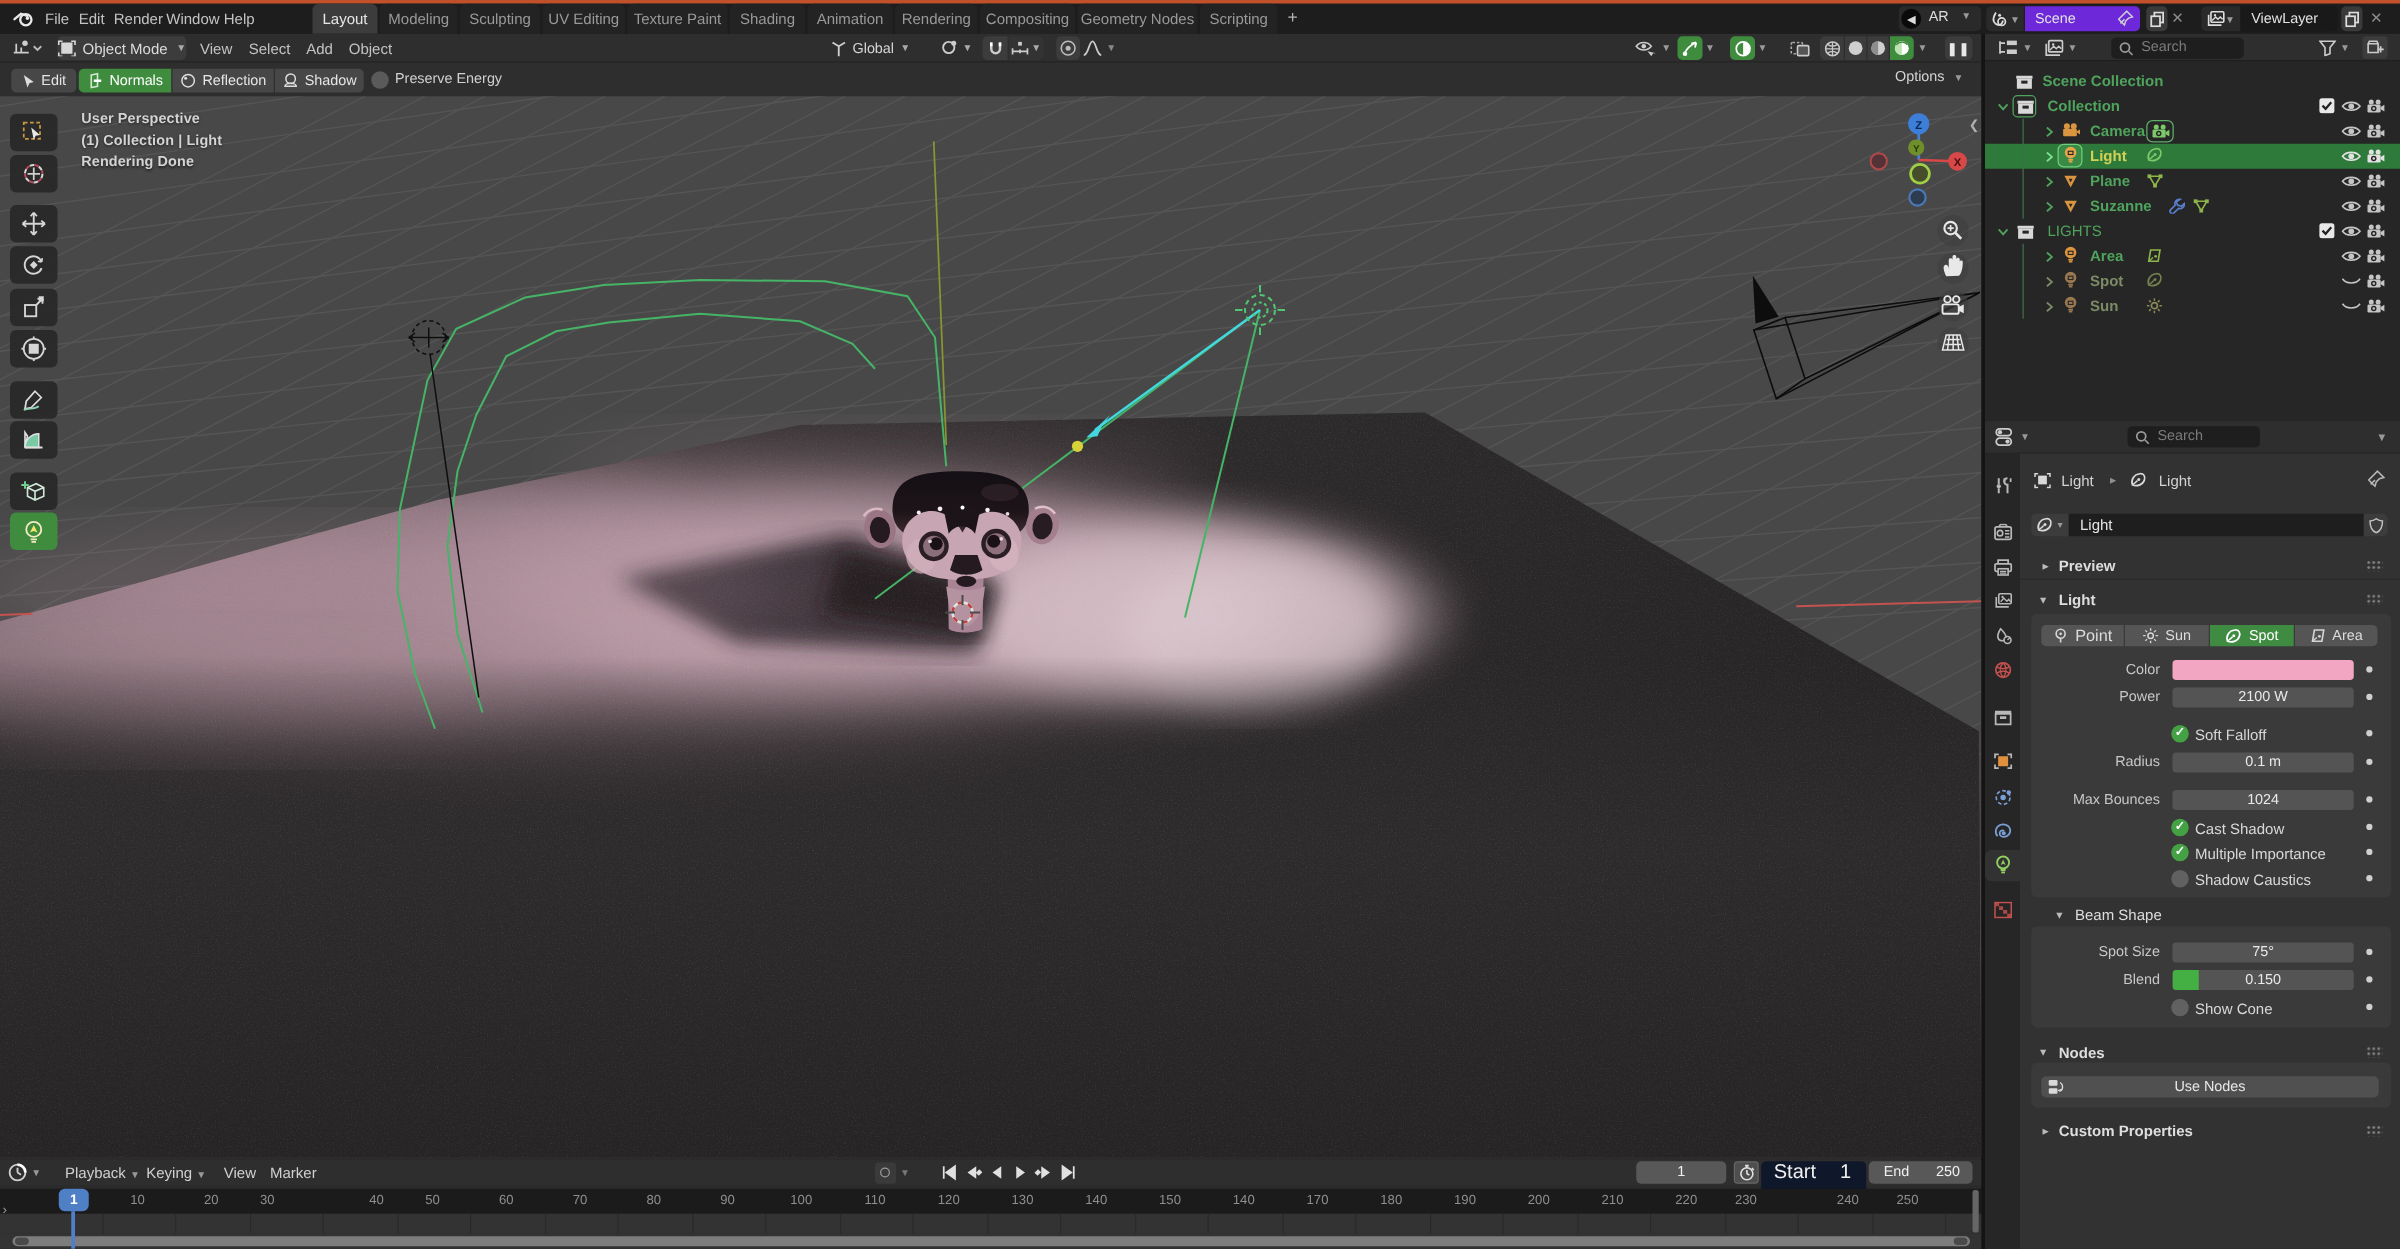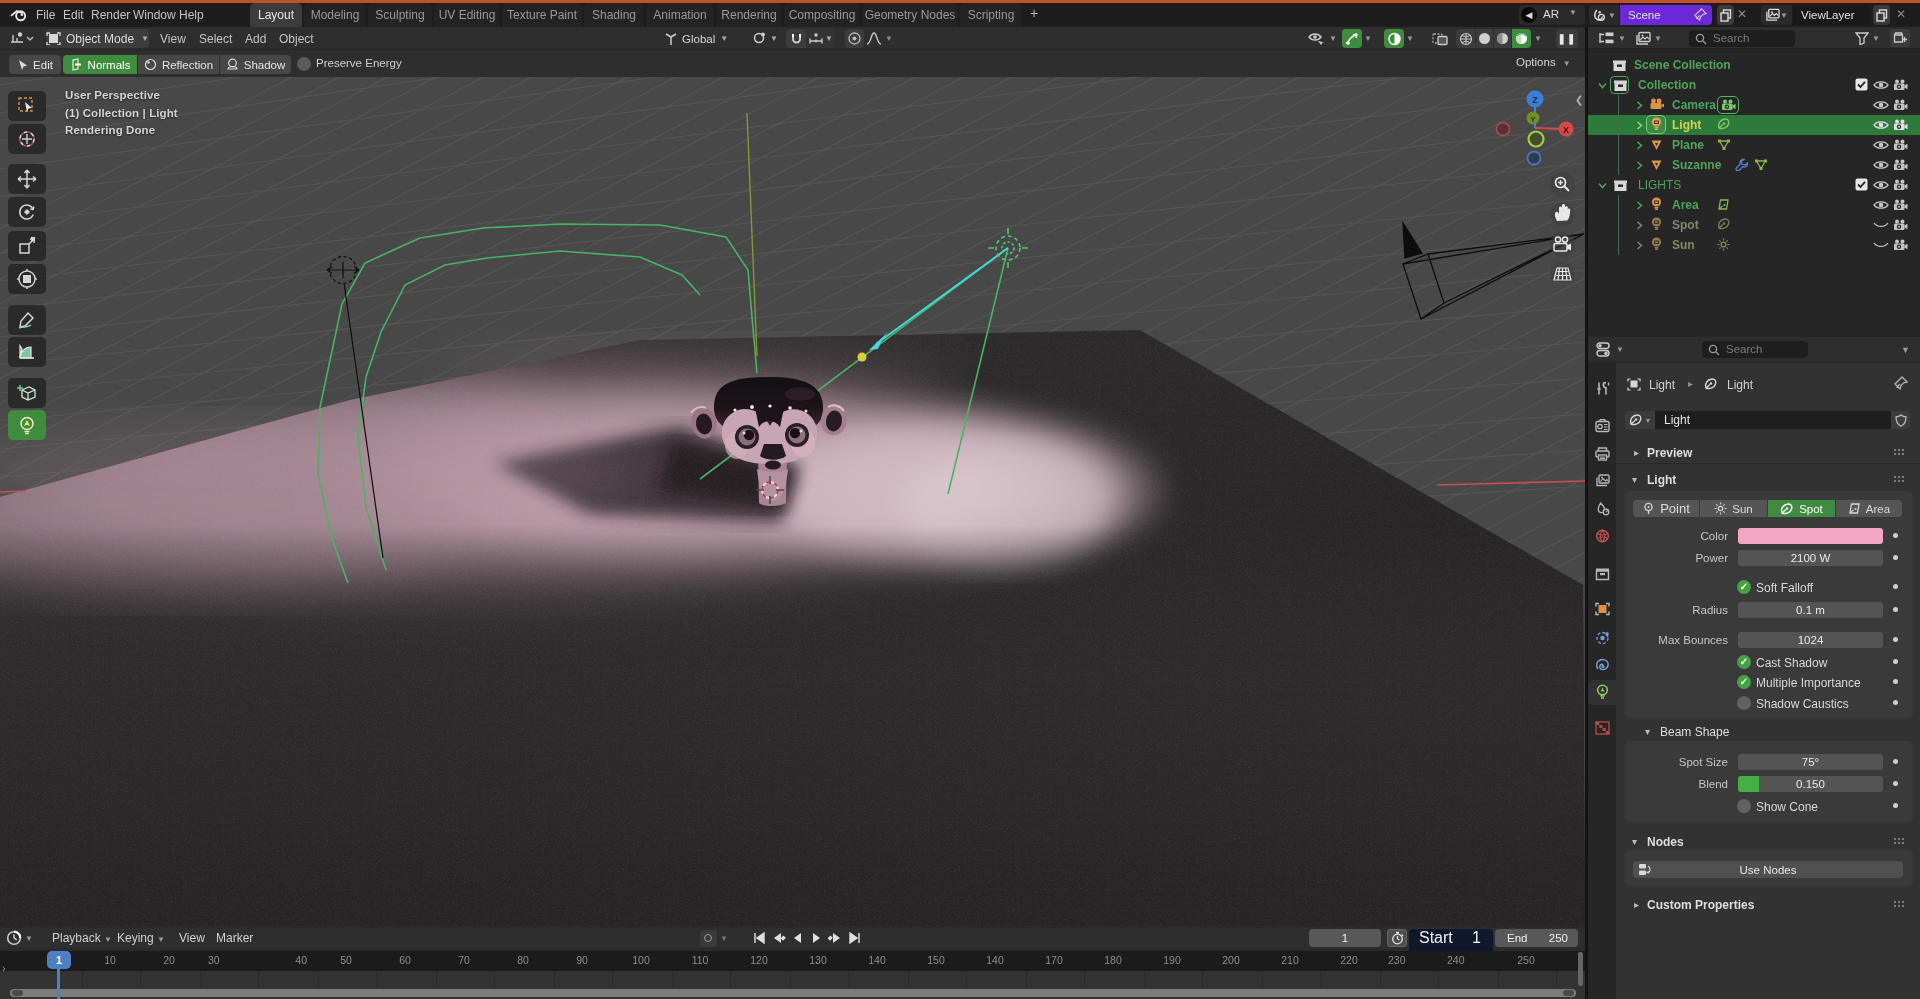--- a/index.html
+++ b/index.html
@@ -1294,21 +1294,21 @@
 <div class="abs" style="left:857.0px;top:3px;width:40px;text-align:center">140</div>
 <div class="abs" style="left:916.0px;top:3px;width:40px;text-align:center">150</div>
 <div class="abs" style="left:975.0px;top:3px;width:40px;text-align:center">140</div>
 <div class="abs" style="left:1034.0px;top:3px;width:40px;text-align:center">170</div>
 <div class="abs" style="left:1093.0px;top:3px;width:40px;text-align:center">180</div>
 <div class="abs" style="left:1152.0px;top:3px;width:40px;text-align:center">190</div>
 <div class="abs" style="left:1211.0px;top:3px;width:40px;text-align:center">200</div>
 <div class="abs" style="left:1270.0px;top:3px;width:40px;text-align:center">210</div>
 <div class="abs" style="left:1329.0px;top:3px;width:40px;text-align:center">220</div>
 <div class="abs" style="left:1388.0px;top:3px;width:40px;text-align:left">230</div>
-<div class="abs" style="left:1447.0px;top:3px;width:40px;text-align:left">240</div>
+<div class="abs" style="left:1447.0px;top:3px;width:40px;text-align:right">240</div>
 <div class="abs" style="left:1506.0px;top:3px;width:40px;text-align:center">250</div>
   </div>
   <div class="tlbody">
         <div class="abs" style="left:82px;top:0;width:1px;height:16px;background:#2a2a2a"></div>
 <div class="abs" style="left:140px;top:0;width:1px;height:16px;background:#2a2a2a"></div>
 <div class="abs" style="left:200px;top:0;width:1px;height:16px;background:#2a2a2a"></div>
 <div class="abs" style="left:258px;top:0;width:1px;height:16px;background:#2a2a2a"></div>
 <div class="abs" style="left:318px;top:0;width:1px;height:16px;background:#2a2a2a"></div>
 <div class="abs" style="left:376px;top:0;width:1px;height:16px;background:#2a2a2a"></div>
 <div class="abs" style="left:436px;top:0;width:1px;height:16px;background:#2a2a2a"></div>

